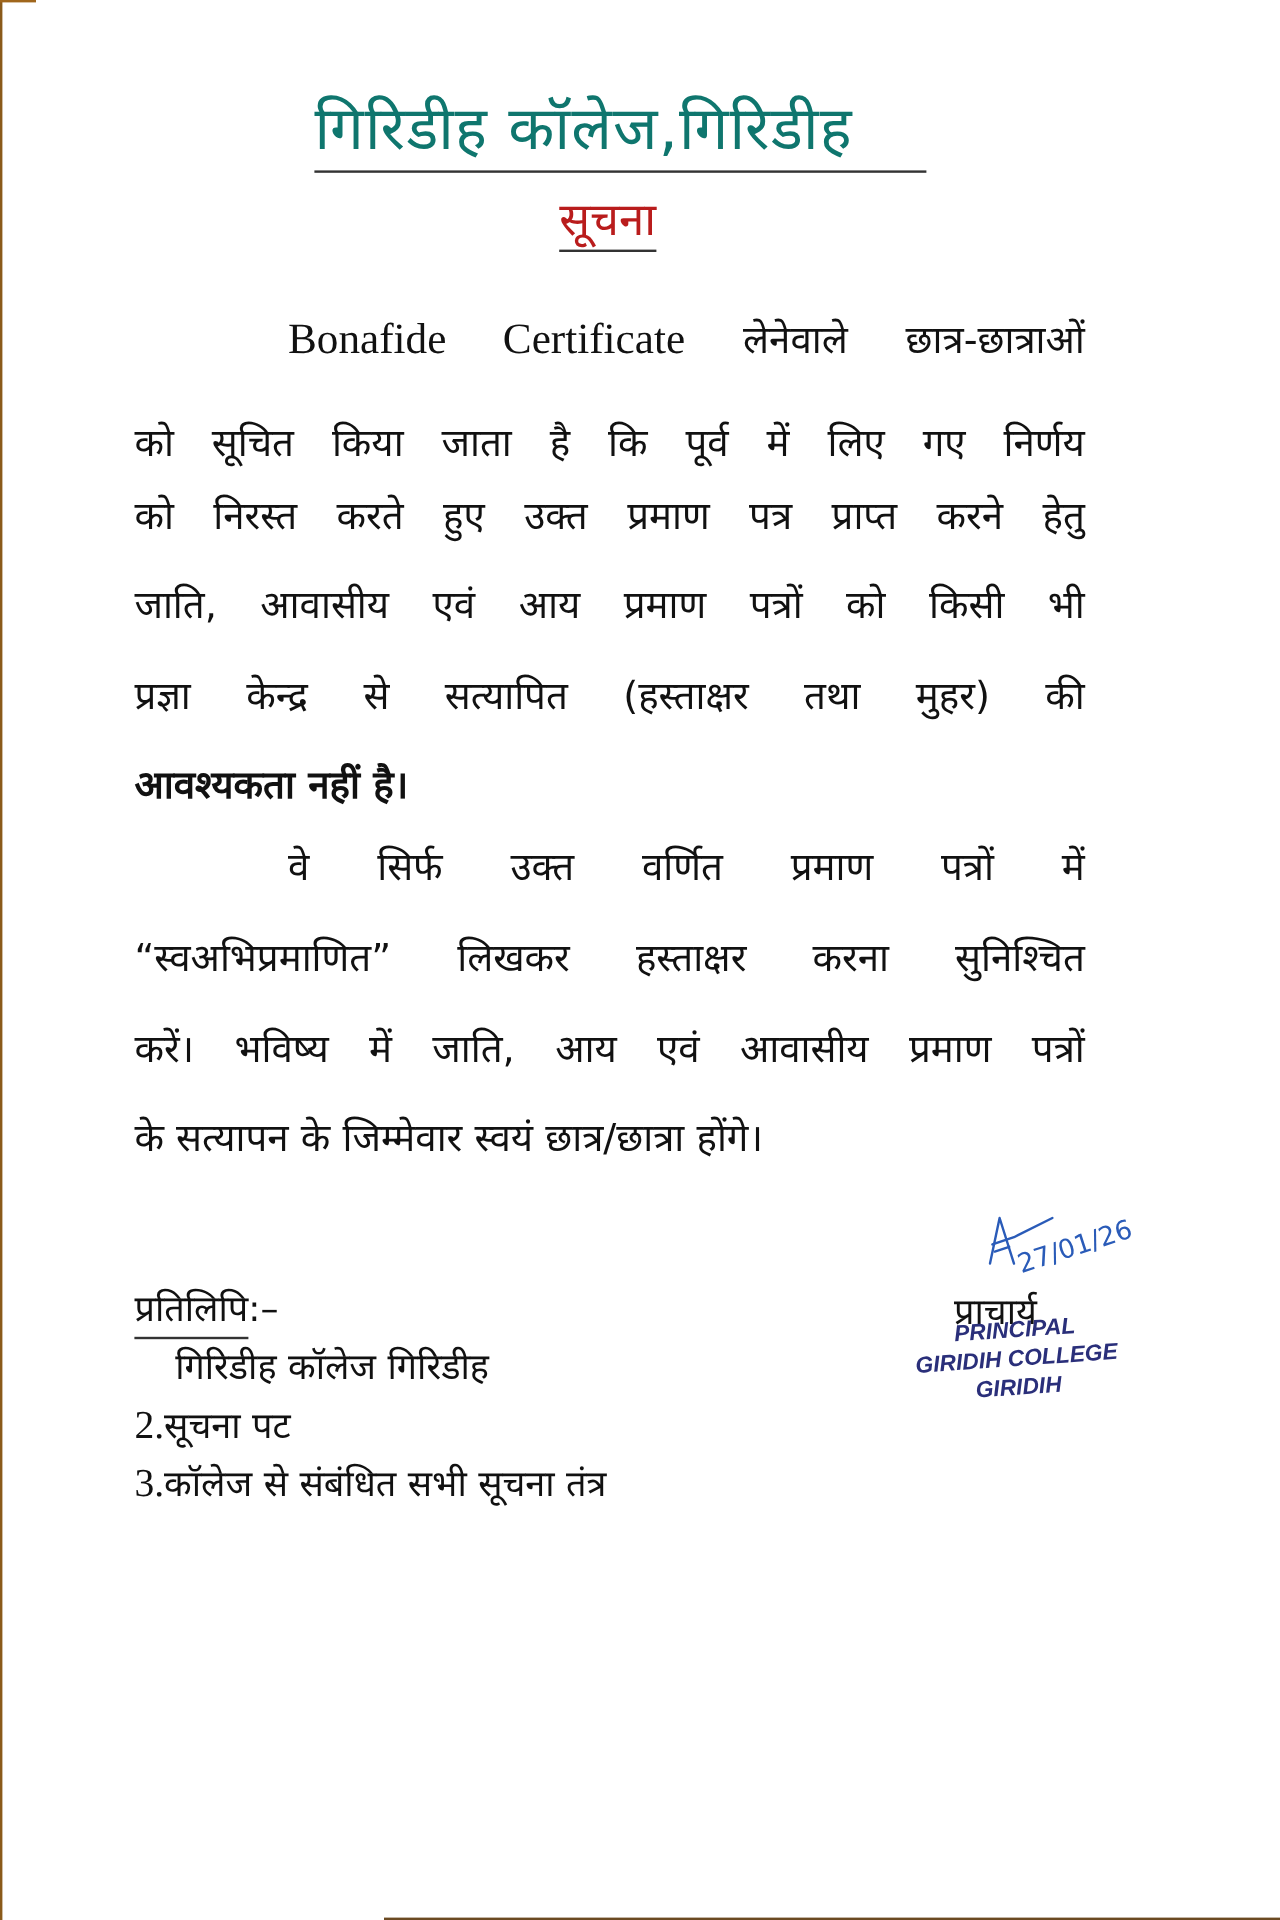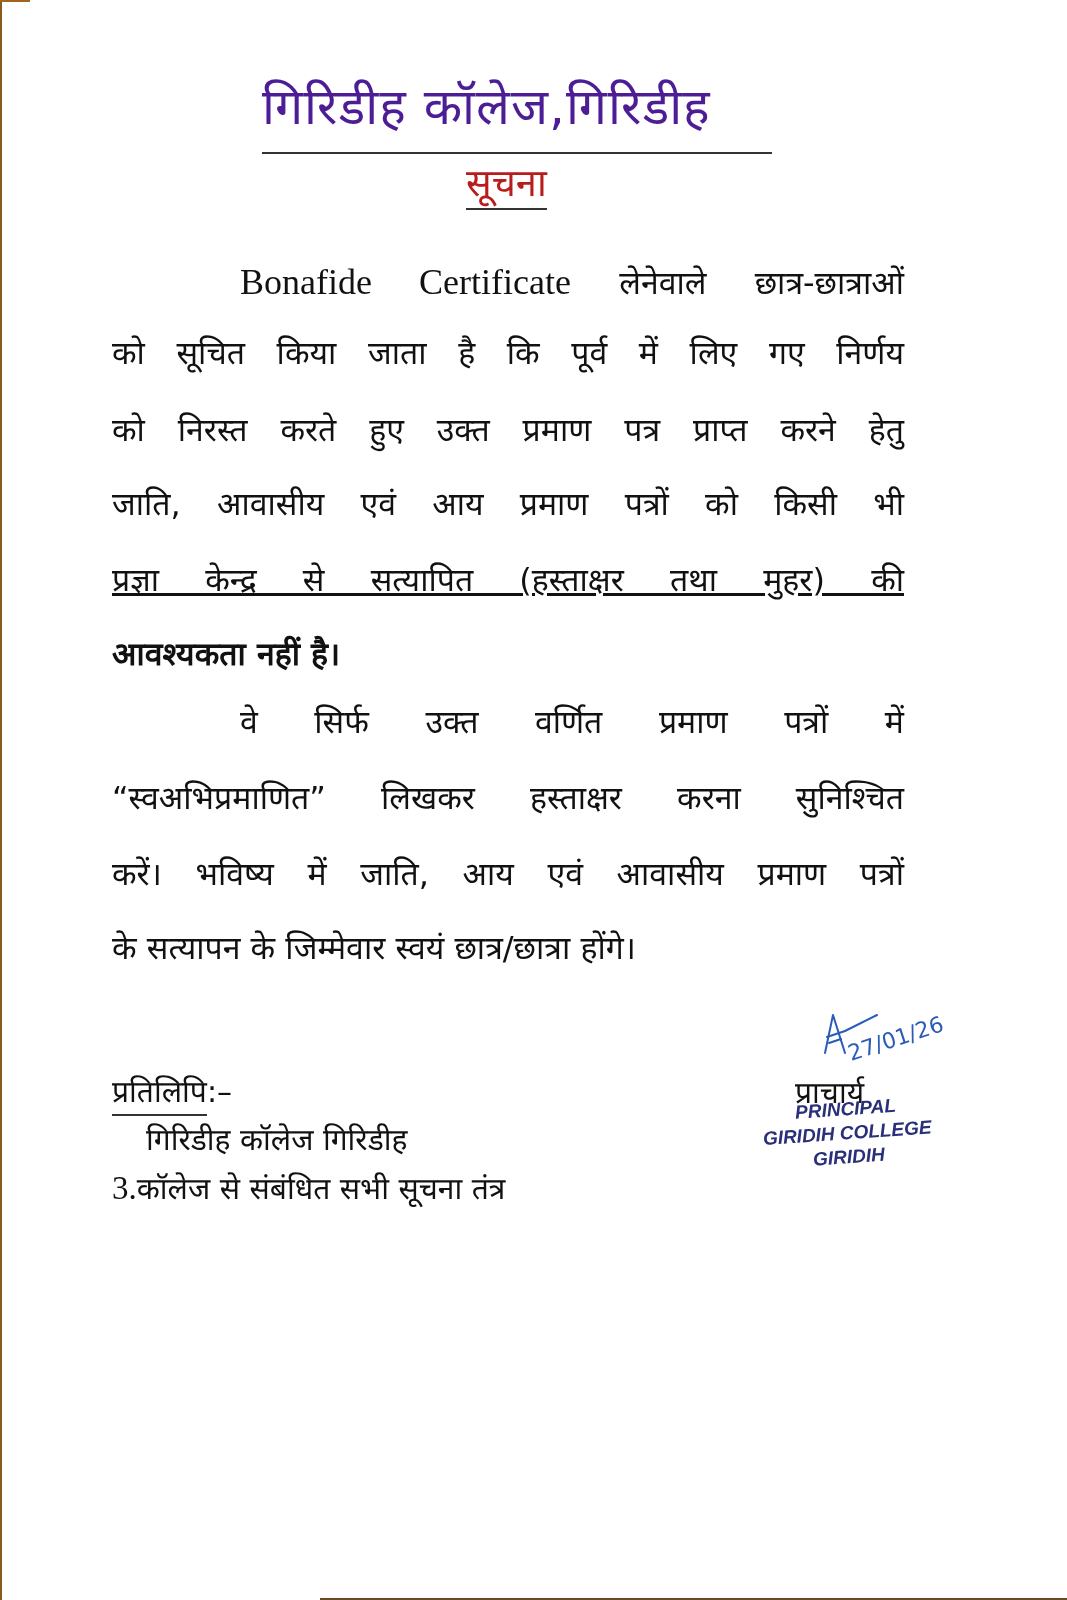--- a/index.html
+++ b/index.html
@@ -36,22 +36,22 @@
     .college-title {
       position: absolute;
       left: 262px;
       top: 72px;
       width: 510px;
       font-size: 50px;
       line-height: 70px;
       white-space: nowrap;
       letter-spacing: 1px;
       border-bottom: 2px solid #333;
-      padding-bottom: 10px;
-      color: #4c1d95;
+      padding-bottom: 0;
+      color: #0f766e;
     }
     .notice-heading {
       position: absolute;
       left: 466px;
       top: 158px;
       font-size: 38px;
       line-height: 50px;
       border-bottom: 2px solid #333;
       color: #b91c1c;
     }
@@ -140,24 +140,24 @@
 
 <div class="page-edge-left"></div>
 <div class="page-edge-top"></div>
 <div class="page-edge-bottom"></div>
 
 <div class="college-title">गिरिडीह कॉलेज,गिरिडीह</div>
 <div class="notice-heading">सूचना</div>
 
 <div class="body-text" style="top:244px;">
   <div class="body-line indent" style="top:0;"><span class="latin">Bonafide Certificate</span><span> लेनेवाले छात्र-छात्राओं</span></div>
-  <div class="body-line" style="top:71px;">को सूचित किया जाता है कि पूर्व में लिए गए निर्णय</div>
+  <div class="body-line" style="top:87px;">को सूचित किया जाता है कि पूर्व में लिए गए निर्णय</div>
   <div class="body-line" style="top:148px;">को निरस्त करते हुए उक्त प्रमाण पत्र प्राप्त करने हेतु</div>
   <div class="body-line" style="top:222px;">जाति, आवासीय एवं आय प्रमाण पत्रों को किसी भी</div>
-  <div class="body-line" style="top:298px;text-decoration:underline;">प्रज्ञा केन्द्र से सत्यापित (हस्ताक्षर तथा मुहर) की</div>
+  <div class="body-line" style="top:298px;">प्रज्ञा केन्द्र से सत्यापित (हस्ताक्षर तथा मुहर) की</div>
   <div class="body-line last" style="top:372px;font-weight:bold;">आवश्यकता नहीं है।</div>
 </div>
 
 <div class="body-text" style="top:684px;">
   <div class="body-line indent" style="top:0;">वे सिर्फ उक्त वर्णित प्रमाण पत्रों में</div>
   <div class="body-line" style="top:76px;">“स्वअभिप्रमाणित” लिखकर हस्ताक्षर करना सुनिश्चित</div>
   <div class="body-line" style="top:152px;">करें। भविष्य में जाति, आय एवं आवासीय प्रमाण पत्रों</div>
   <div class="body-line last" style="top:226px;">के सत्यापन के जिम्मेवार स्वयं छात्र/छात्रा होंगे।</div>
 </div>
 
@@ -174,14 +174,15 @@
   <div class="stamp">
     <div>PRINCIPAL</div>
     <div>GIRIDIH COLLEGE</div>
     <div>GIRIDIH</div>
   </div>
 </div>
 
 <div class="cc-block">
   <div style="line-height:48px;"><span class="cc-heading">प्रतिलिपि</span><span class="cc-suffix">:–</span></div>
   <div class="cc-item cont">गिरिडीह कॉलेज गिरिडीह</div>
+  <div class="cc-item"><span class="num">2.</span><span>सूचना पट</span></div>
   <div class="cc-item"><span class="num">3.</span><span>कॉलेज से संबंधित सभी सूचना तंत्र</span></div>
 </div>
 
 </body></html>

